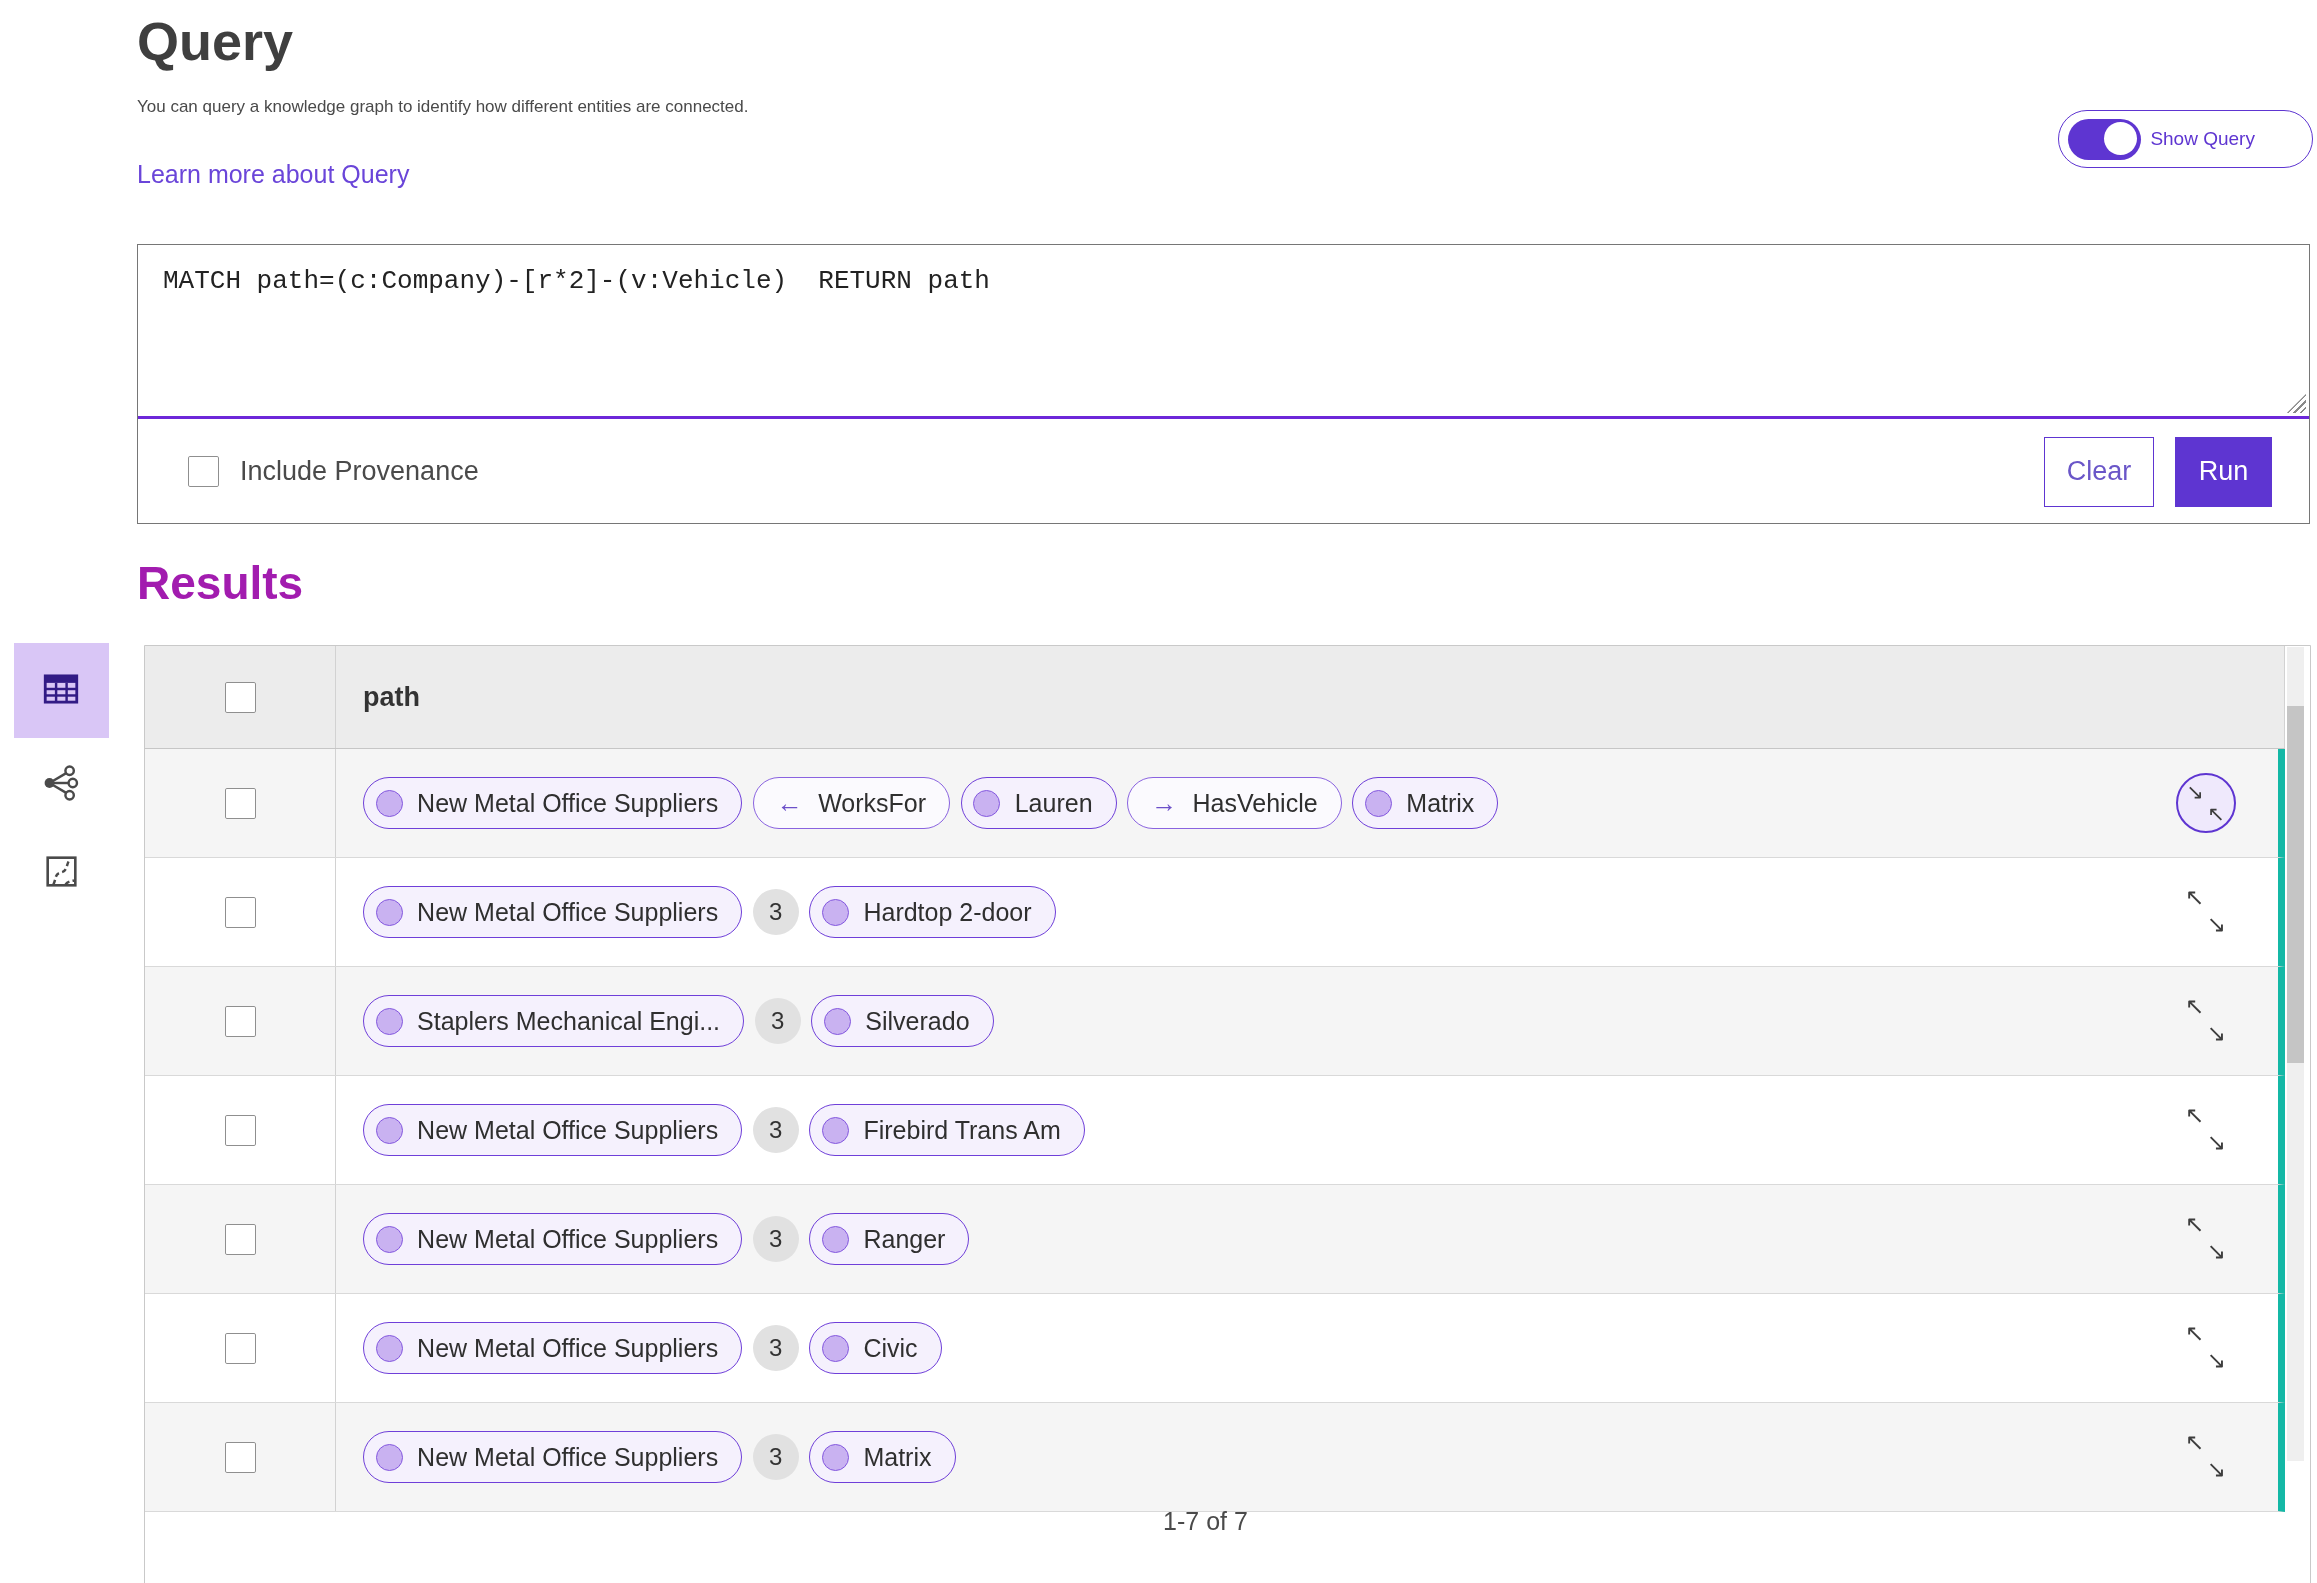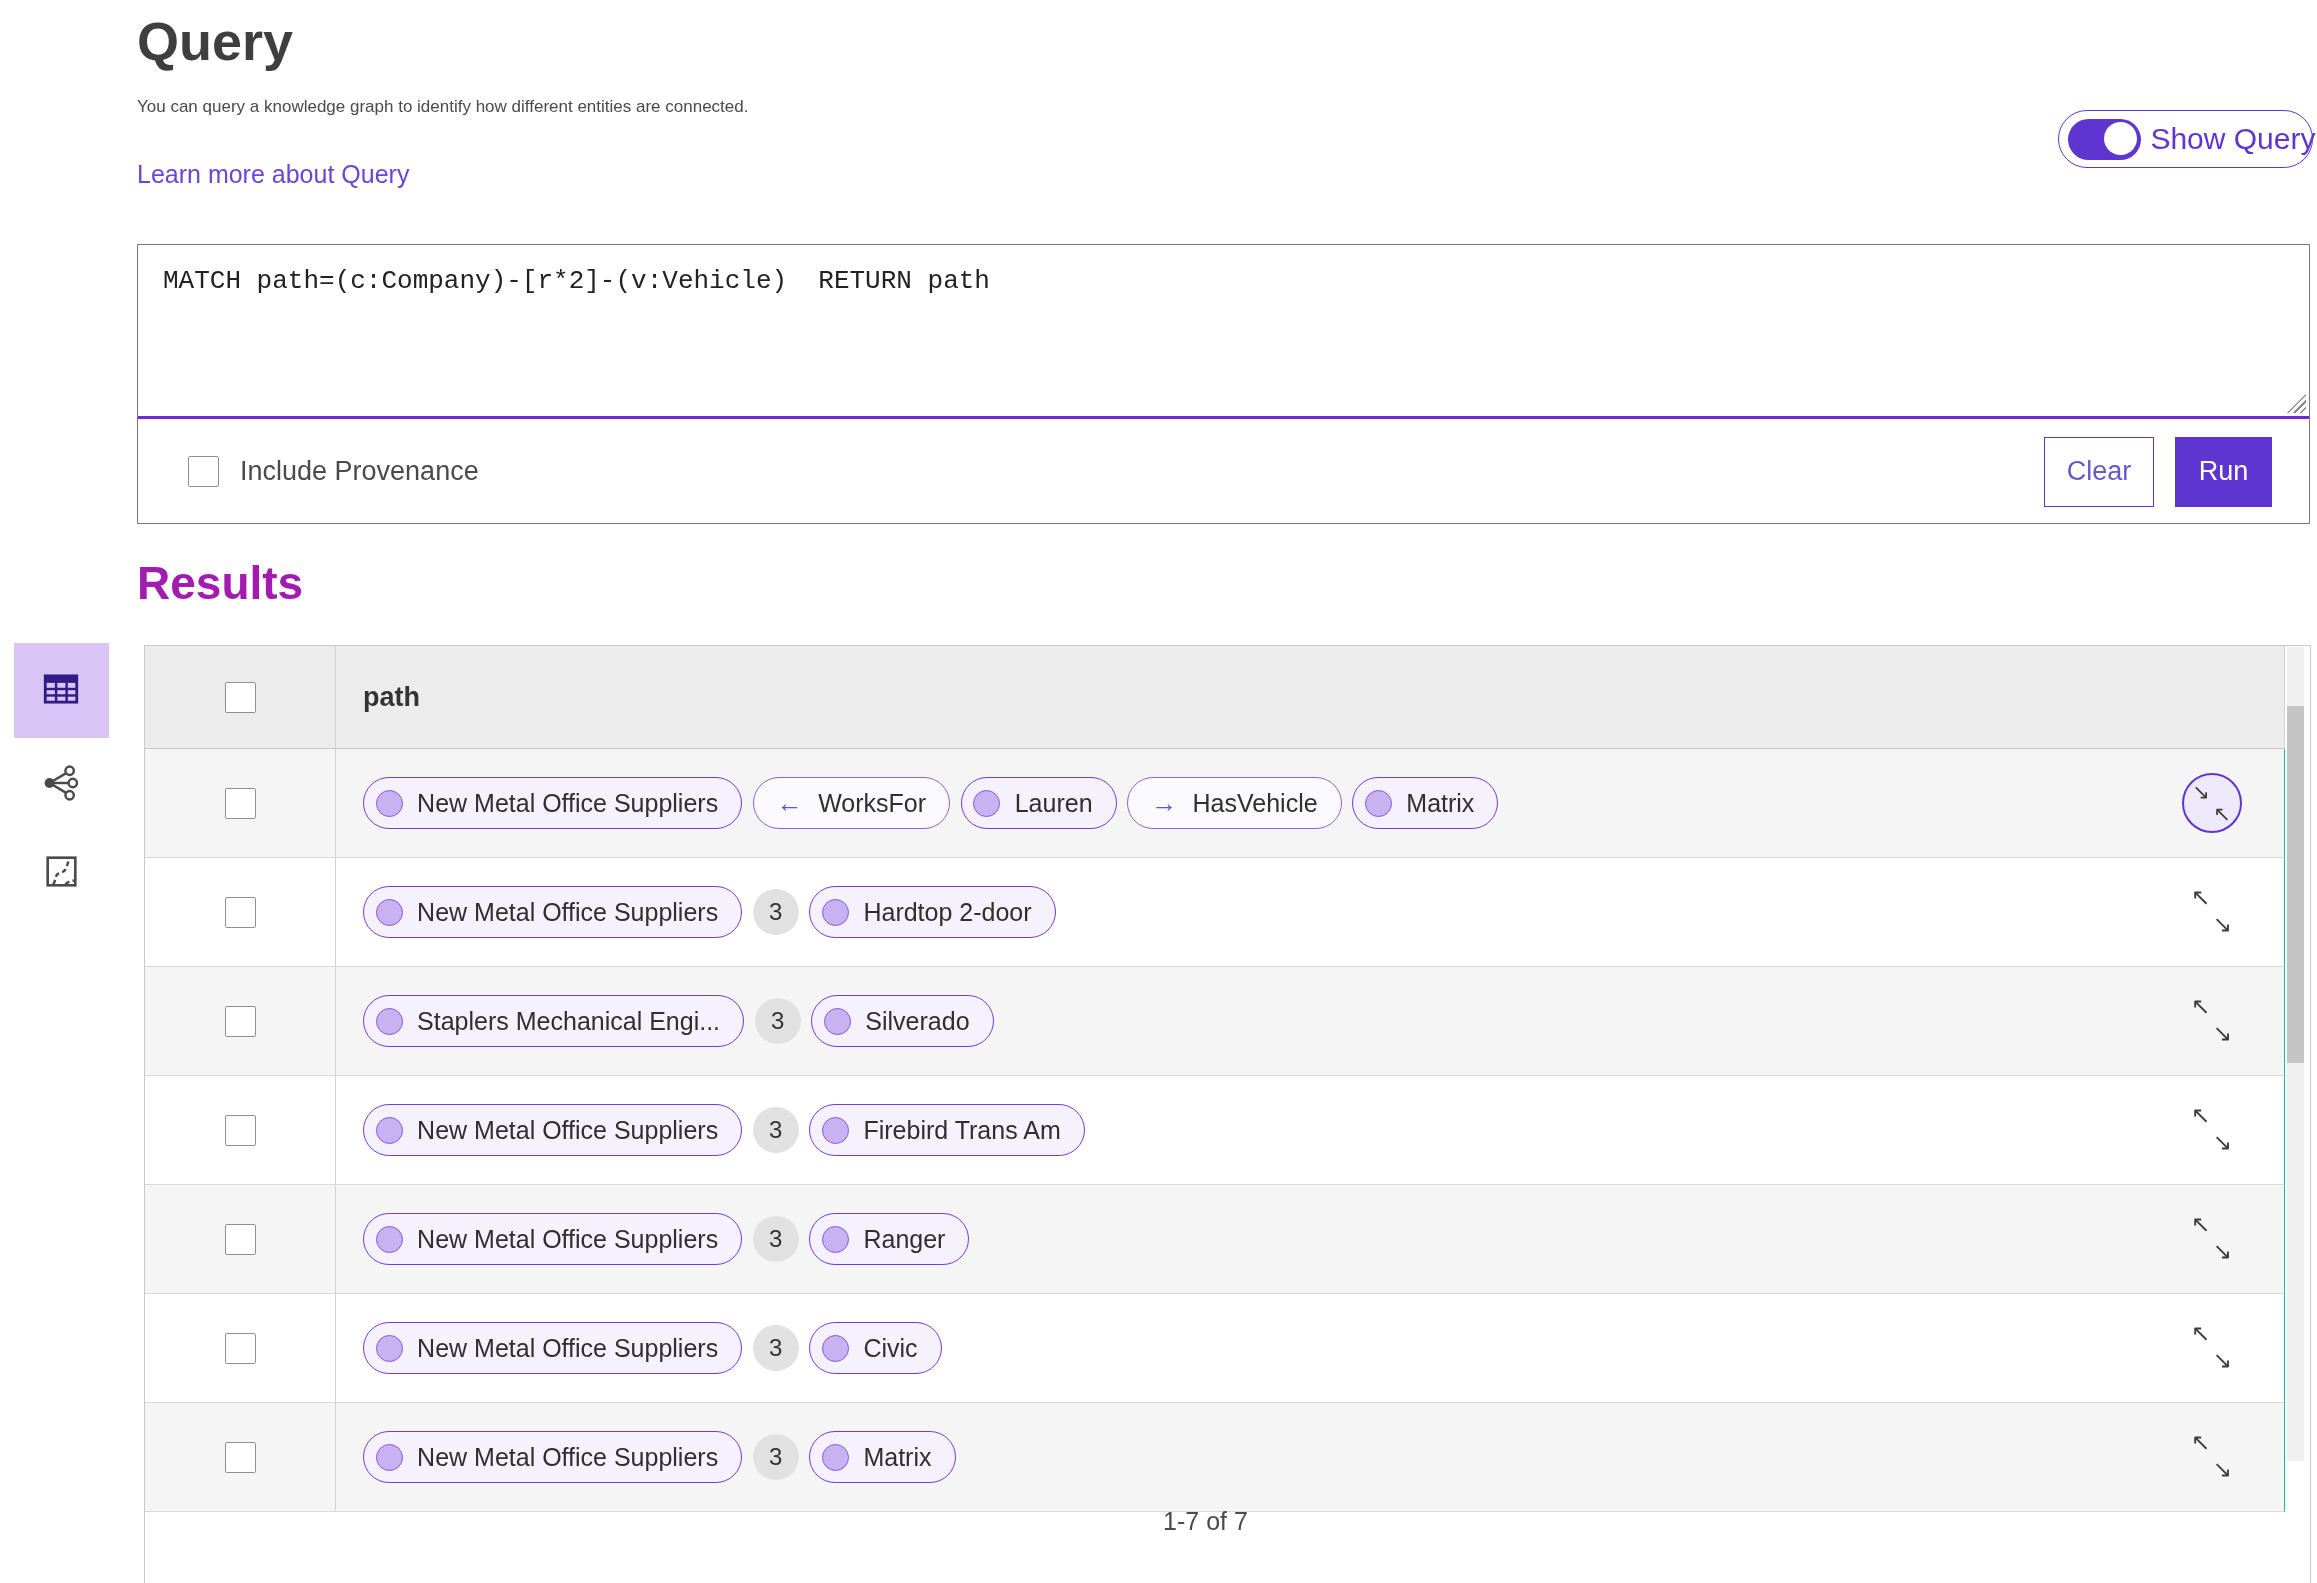--- a/index.html
+++ b/index.html
@@ -9,21 +9,21 @@
   
   .page-title{position:absolute;left:137px;top:9.7px;font-size:54px;font-weight:bold;color:#3f3f3f;}
   .page-desc{position:absolute;left:137px;top:97px;font-size:17px;color:#4a4a4a;}
   .learn-link{position:absolute;left:137px;top:160px;font-size:25px;color:#6a45d9;cursor:pointer;}
 
   .toggle-pill{position:absolute;left:2058px;top:110px;width:255px;height:58px;box-sizing:border-box;
     border:1.9px solid #5E35D1;border-radius:31px;background:#fff;display:flex;align-items:center;
     gap:9.7px;padding:0 13.5px 0 8.7px;cursor:pointer;}
   .switch{position:relative;width:73px;height:41px;background:#5E35D1;border-radius:21px;flex:0 0 auto;}
   .knob{position:absolute;right:3.9px;top:3.9px;width:33px;height:33px;background:#fff;border-radius:50%;}
-  .toggle-label{font-size:30px;color:#5E35D1;white-space:nowrap;}
+  .toggle-label{font-size:19px;color:#5E35D1;white-space:nowrap;}
 
   
   .query-box{position:absolute;left:137px;top:244px;width:2173px;height:280px;box-sizing:border-box;
     border:1px solid #767676;background:#fff;}
   .query-text-wrap{position:relative;height:174px;box-sizing:border-box;border-bottom:3px solid #6d28d9;}
   .query-input{width:100%;height:100%;box-sizing:border-box;border:none;outline:none;resize:none;
     padding:21px 25px;font-family:"Liberation Mono","DejaVu Sans Mono",monospace;font-size:26px;
     color:#222;background:transparent;white-space:pre;overflow:hidden;}
   .grip{position:absolute;right:2.9px;bottom:2.9px;width:19.3px;height:19.3px;
     background:repeating-linear-gradient(-45deg,transparent,transparent 2.9px,#8a8a8a 2.9px,#8a8a8a 4.8px);
@@ -49,21 +49,21 @@
   
   .results-container{position:absolute;left:144px;top:645px;width:2167px;height:1106px;box-sizing:border-box;
     border:1px solid #c9c9c9;border-radius:0 0 5.8px 5.8px;background:#fff;}
   .theader{display:flex;height:103px;box-sizing:border-box;background:#ececec;
     border-bottom:1px solid #c6c6c6;width:2140px;border-right:1px solid #d2d2d2;}
   .ccol{width:191px;flex:0 0 auto;box-sizing:border-box;border-right:1px solid #d2d2d2;
     display:flex;align-items:center;justify-content:center;}
   .hcol{flex:1;display:flex;align-items:center;padding-left:27px;font-size:27px;font-weight:bold;color:#333;}
   .tbody{position:relative;height:818px;overflow:hidden;}
   .trow{display:flex;height:109px;box-sizing:border-box;border-bottom:1px solid #d9d9d9;
-    width:2140px;border-right:1px solid #14b8a6;background:#fff;}
+    width:2140px;border-right:7px solid #14b8a6;background:#fff;}
   .trow.alt{background:#f5f5f5;}
   .pcol{flex:1;display:flex;align-items:center;gap:10.6px;padding-left:27px;min-width:0;}
   .ecol{width:145px;flex:0 0 auto;display:flex;align-items:center;justify-content:center;}
 
   .pill{display:inline-flex;align-items:center;height:52px;box-sizing:border-box;border:1.9px solid #6F3FD9;
     border-radius:27px;background:#F5F1FD;padding:0 23px 0 11.6px;gap:14.5px;font-size:25px;color:#2f2f2f;
     white-space:nowrap;cursor:pointer;}
   .pill.rel{border-color:#8a63e0;background:#FBFAFE;padding:0 23px;gap:15.4px;}
   .dot{width:27px;height:27px;box-sizing:border-box;border-radius:50%;background:#C9B2F1;border:1.9px solid #8458DF;flex:0 0 auto;}
   .arrow{font-size:26px;color:#6c50c9;}

